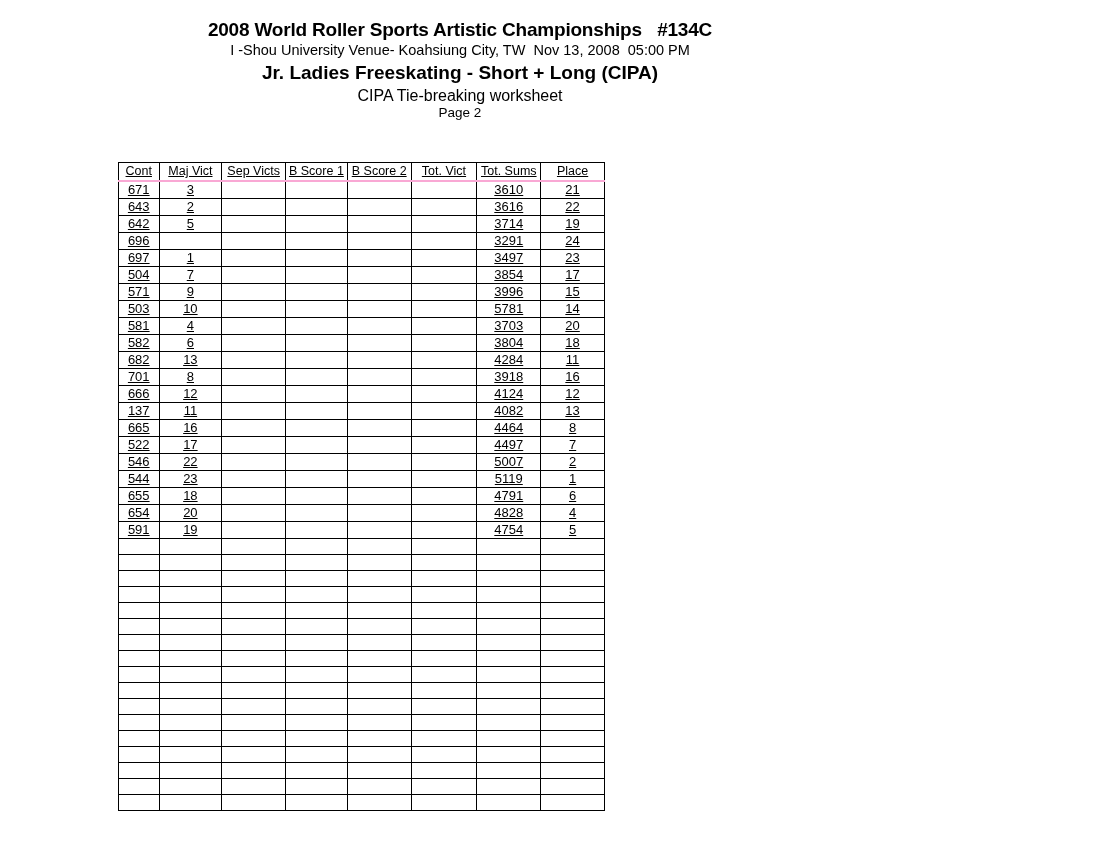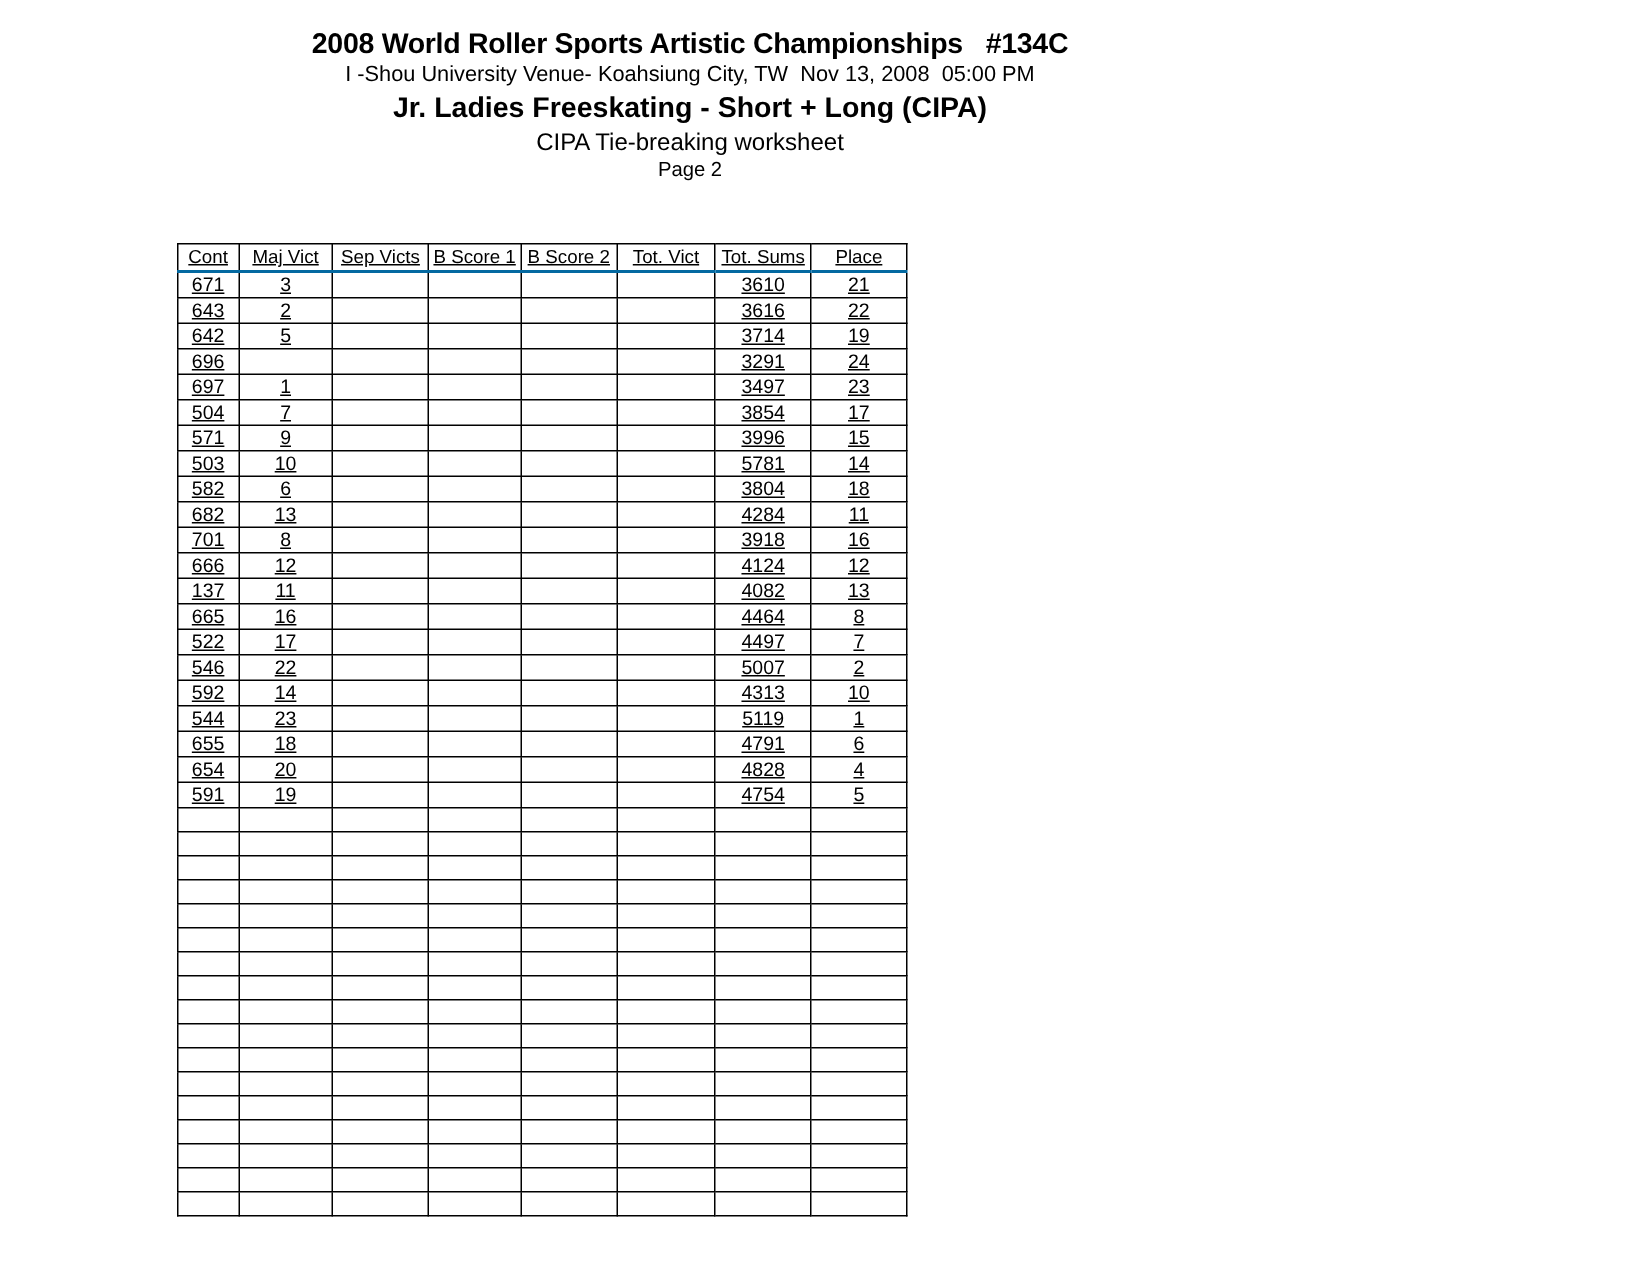--- a/index.html
+++ b/index.html
@@ -95,21 +95,21 @@
   table.grid thead th .hdr-txt {
     text-decoration: underline;
     font-size: 12.5px;
   }
   table.grid tbody td .cell-txt {
     text-decoration: underline;
     font-size: 13px;
   }
   
   table.grid tbody tr.first-data td {
-    border-top: 2px solid #0369a1;
+    border-top: 2px solid #f9a8d4;
   }
 
   
   col.c-cont     { width: 40px;  }
   col.c-majvict  { width: 62px;  }
   col.c-sepvicts { width: 63px;  }
   col.c-bscore1  { width: 61px;  }
   col.c-bscore2  { width: 63px;  }
   col.c-totvict  { width: 65px;  }
   col.c-totsums  { width: 63px;  }
@@ -228,20 +228,30 @@
           <td class="col-cont"><span class="cell-txt">503</span></td>
           <td class="col-majvict"><span class="cell-txt">10</span></td>
           <td class="col-sepvicts"></td>
           <td class="col-bscore1"></td>
           <td class="col-bscore2"></td>
           <td class="col-totvict"></td>
           <td class="col-totsums"><span class="cell-txt">5781</span></td>
           <td class="col-place"><span class="cell-txt">14</span></td>
         </tr>
         <tr>
+          <td class="col-cont"><span class="cell-txt">581</span></td>
+          <td class="col-majvict"><span class="cell-txt">4</span></td>
+          <td class="col-sepvicts"></td>
+          <td class="col-bscore1"></td>
+          <td class="col-bscore2"></td>
+          <td class="col-totvict"></td>
+          <td class="col-totsums"><span class="cell-txt">3703</span></td>
+          <td class="col-place"><span class="cell-txt">20</span></td>
+        </tr>
+        <tr>
           <td class="col-cont"><span class="cell-txt">582</span></td>
           <td class="col-majvict"><span class="cell-txt">6</span></td>
           <td class="col-sepvicts"></td>
           <td class="col-bscore1"></td>
           <td class="col-bscore2"></td>
           <td class="col-totvict"></td>
           <td class="col-totsums"><span class="cell-txt">3804</span></td>
           <td class="col-place"><span class="cell-txt">18</span></td>
         </tr>
         <tr>
@@ -306,30 +316,20 @@
         </tr>
         <tr>
           <td class="col-cont"><span class="cell-txt">546</span></td>
           <td class="col-majvict"><span class="cell-txt">22</span></td>
           <td class="col-sepvicts"></td>
           <td class="col-bscore1"></td>
           <td class="col-bscore2"></td>
           <td class="col-totvict"></td>
           <td class="col-totsums"><span class="cell-txt">5007</span></td>
           <td class="col-place"><span class="cell-txt">2</span></td>
-        </tr>
-        <tr>
-          <td class="col-cont"><span class="cell-txt">592</span></td>
-          <td class="col-majvict"><span class="cell-txt">14</span></td>
-          <td class="col-sepvicts"></td>
-          <td class="col-bscore1"></td>
-          <td class="col-bscore2"></td>
-          <td class="col-totvict"></td>
-          <td class="col-totsums"><span class="cell-txt">4313</span></td>
-          <td class="col-place"><span class="cell-txt">10</span></td>
         </tr>
         <tr>
           <td class="col-cont"><span class="cell-txt">544</span></td>
           <td class="col-majvict"><span class="cell-txt">23</span></td>
           <td class="col-sepvicts"></td>
           <td class="col-bscore1"></td>
           <td class="col-bscore2"></td>
           <td class="col-totvict"></td>
           <td class="col-totsums"><span class="cell-txt">5119</span></td>
           <td class="col-place"><span class="cell-txt">1</span></td>

